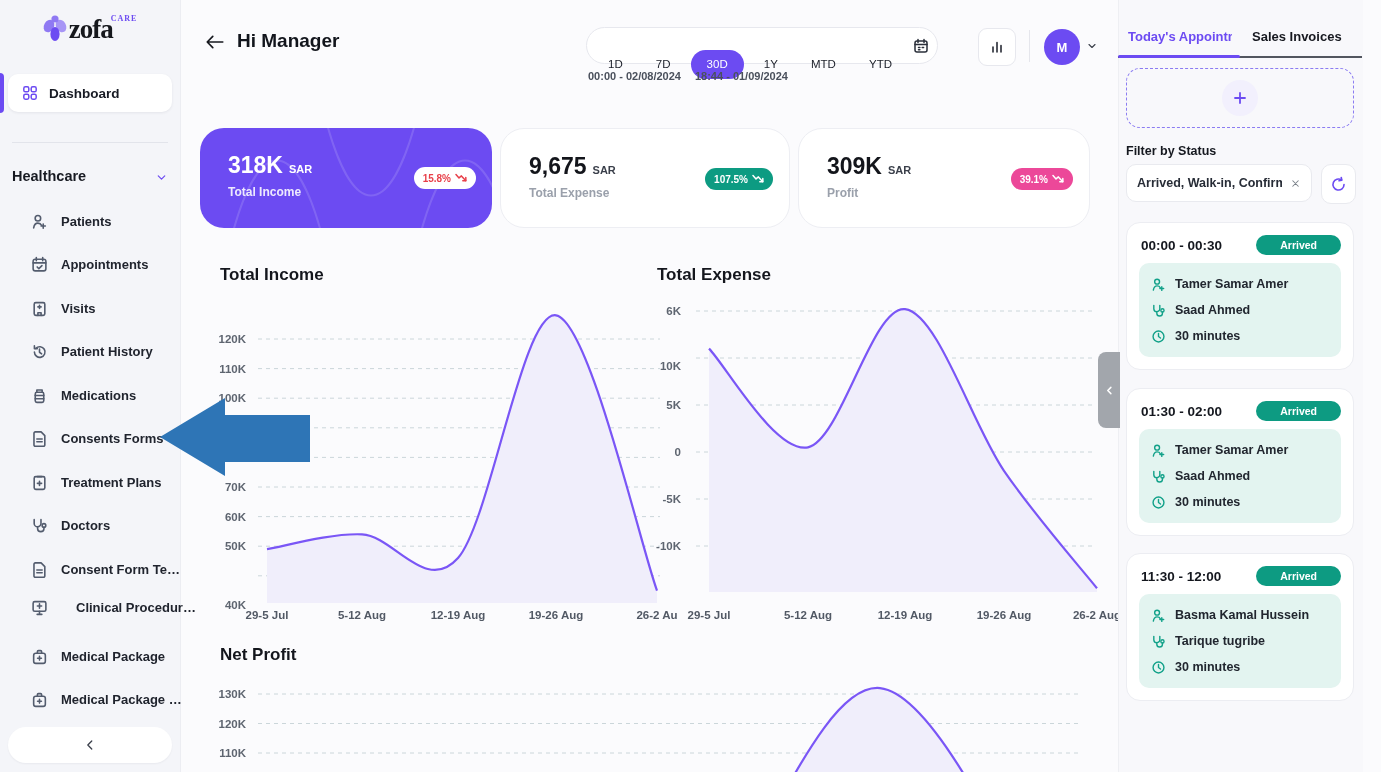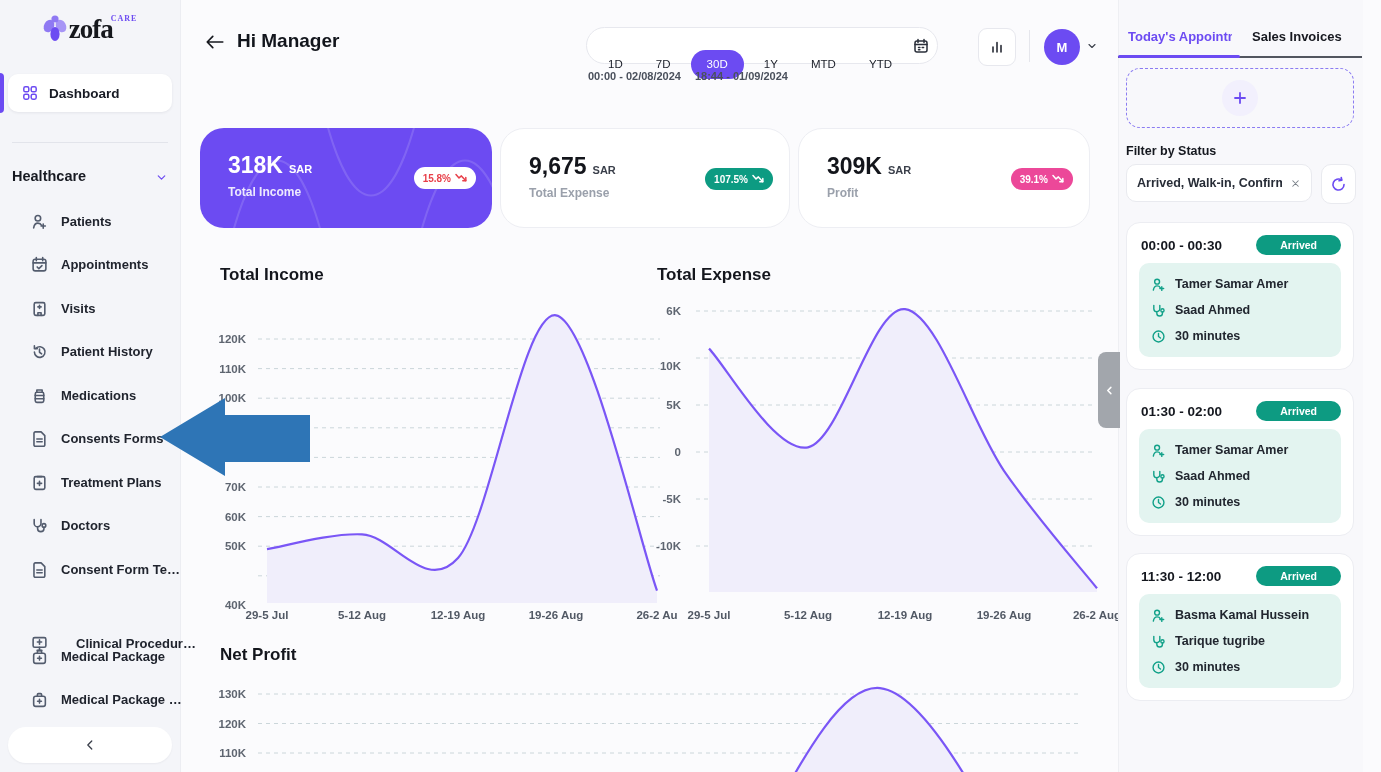--- a/index.html
+++ b/index.html
@@ -208,21 +208,21 @@
         </div>
         <div class="side-item" style="top: 551px;">
           <span class="ic">
             <svg width="17" height="17" viewBox="0 0 16 16">
               <path d="M4 1.8h5.5L13 5.3v8.9a1.2 1.2 0 0 1-1.2 1.2H4a1.2 1.2 0 0 1-1.2-1.2V3A1.2 1.2 0 0 1 4 1.8z"></path>
               <path d="M5.5 8.5h5M5.5 11h5"></path>
             </svg>
           </span>
           <span class="side-item-label">Consent Form Te…</span>
         </div>
-        <div class="side-item" style="top: 625px; gap: 28px;">
+        <div class="side-item" style="top: 589px; gap: 28px;">
           <span class="ic">
             <svg width="17" height="17" viewBox="0 0 16 16">
               <rect x="2" y="2.5" width="12" height="9" rx="1.5"></rect>
               <path d="M8 4.6v4M6 6.6h4"></path>
               <path d="M8 11.5v3M5.8 14.5h4.4"></path>
             </svg>
           </span>
           <span class="side-item-label">Clinical Procedur…</span>
         </div>
         <div class="side-item" style="top: 638px;">

